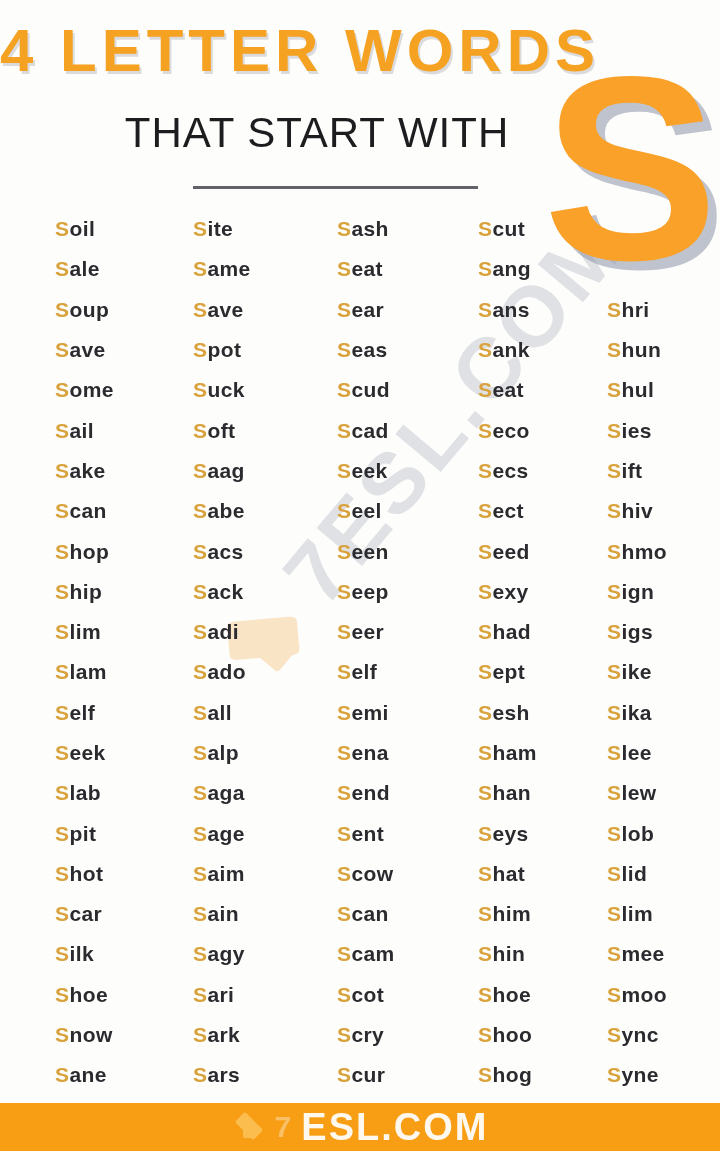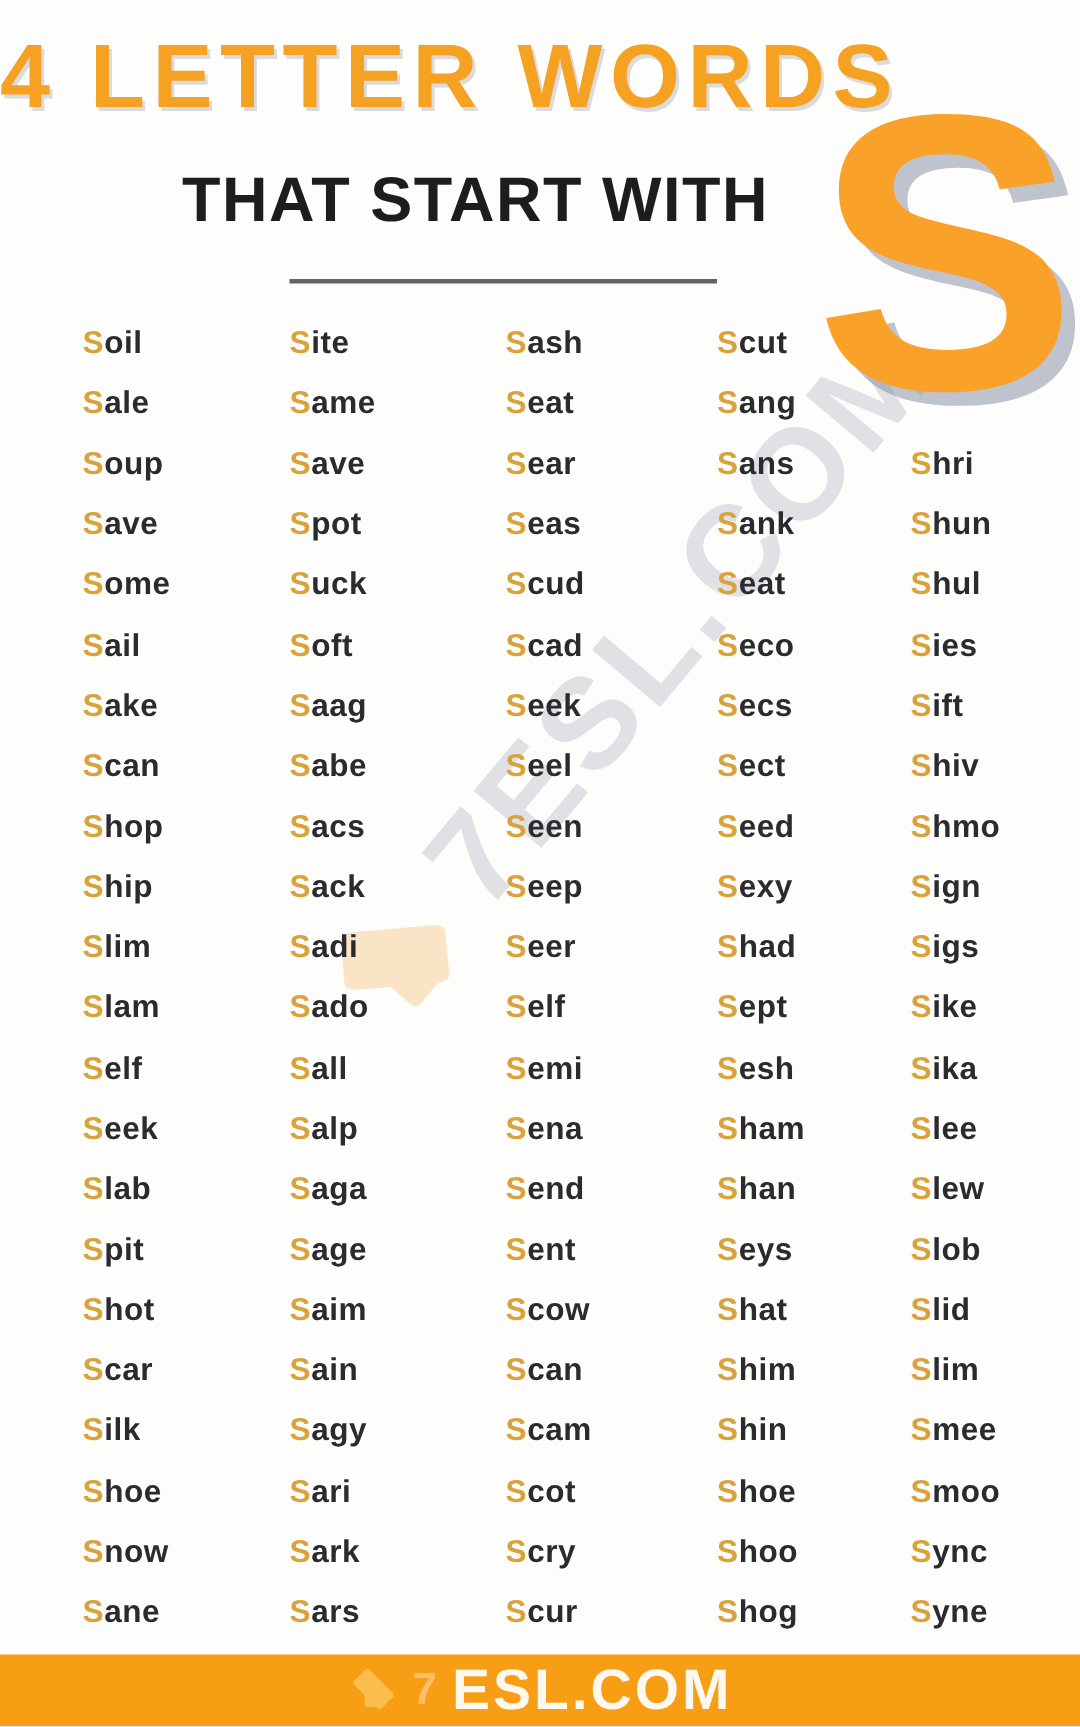--- a/index.html
+++ b/index.html
@@ -42,21 +42,21 @@
     position:absolute;top:16px;left:0;width:720px;
     text-align:left;padding-right:80px;box-sizing:border-box;
     font-weight:bold;font-size:60px;letter-spacing:5px;
     color:#F5A223;
     text-shadow:2px 3px 0 rgba(120,120,130,0.25);
     white-space:nowrap;
   }
   .subtitle{
     position:absolute;top:109px;left:0;width:720px;
     text-align:center;padding-right:86px;box-sizing:border-box;
-    font-weight:bold;font-size:42px;letter-spacing:1px;
+    font-weight:normal;font-size:42px;letter-spacing:1px;
     color:#1d1d20;
     white-space:nowrap;
   }
   .divider{
     position:absolute;top:186px;left:193px;width:285px;height:3px;
     background:#62626a;
   }
   .big-letter{
     position:absolute;top:38px;right:2px;
     font-weight:bold;font-size:262px;line-height:1;

